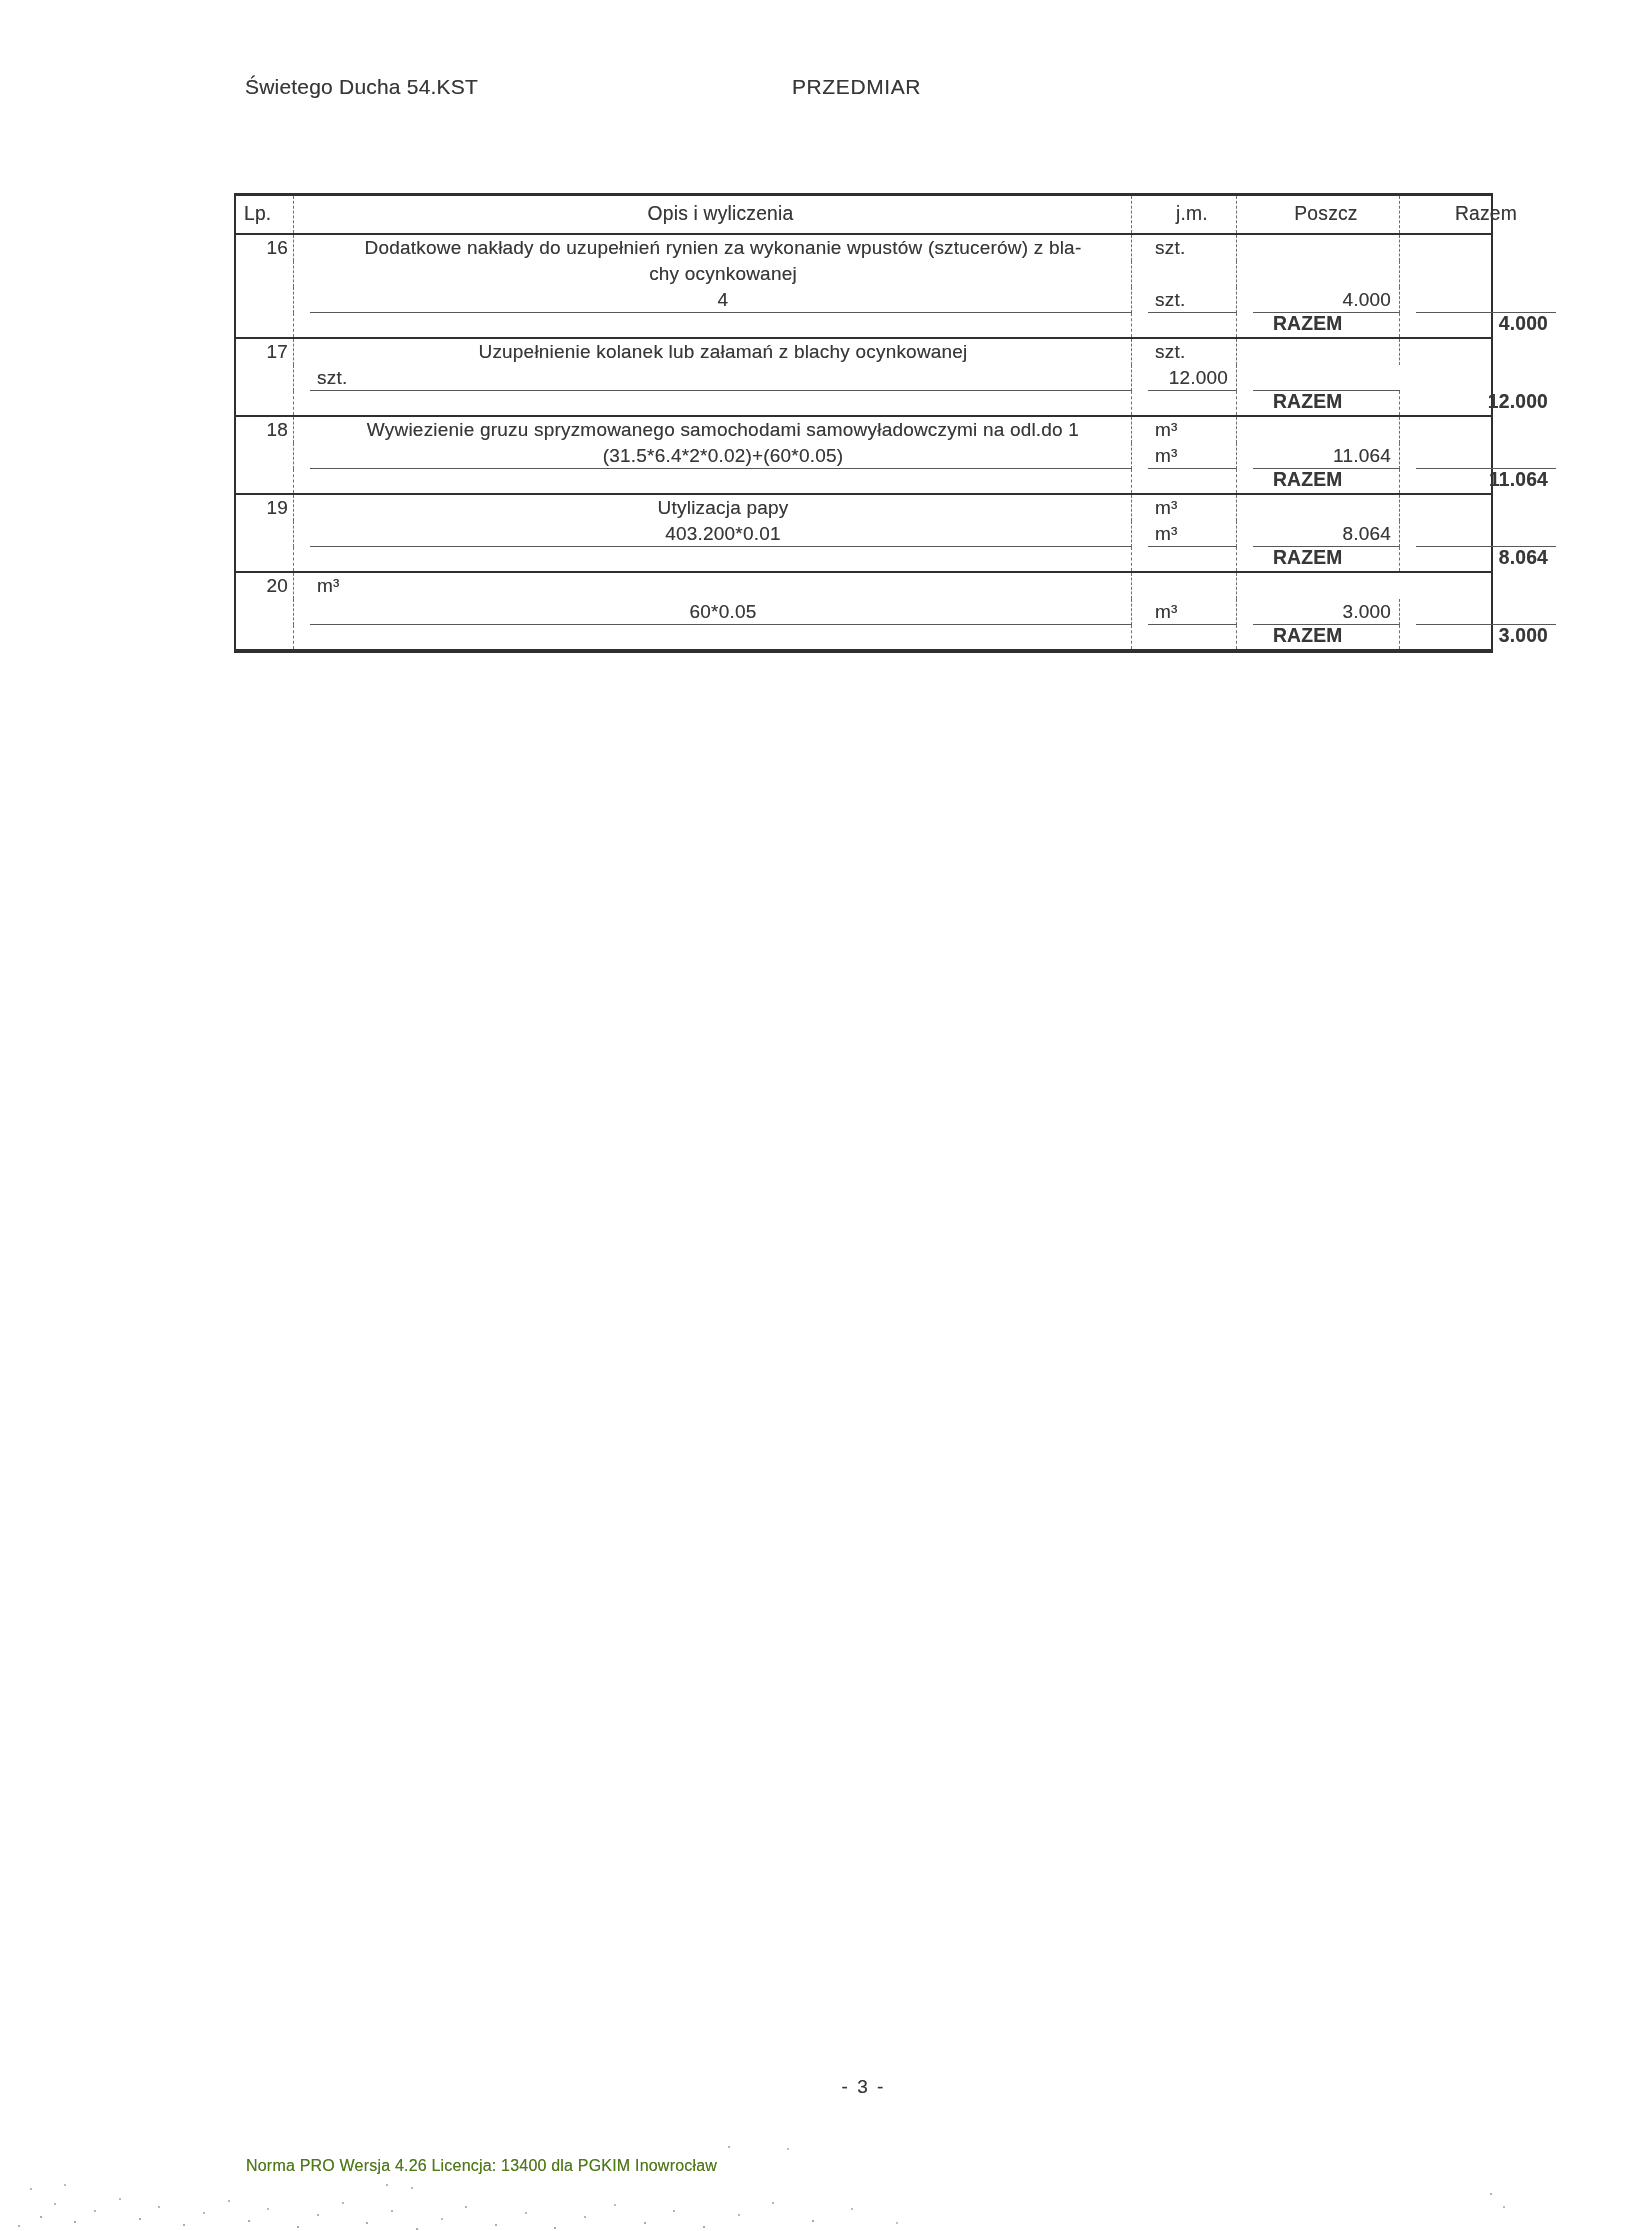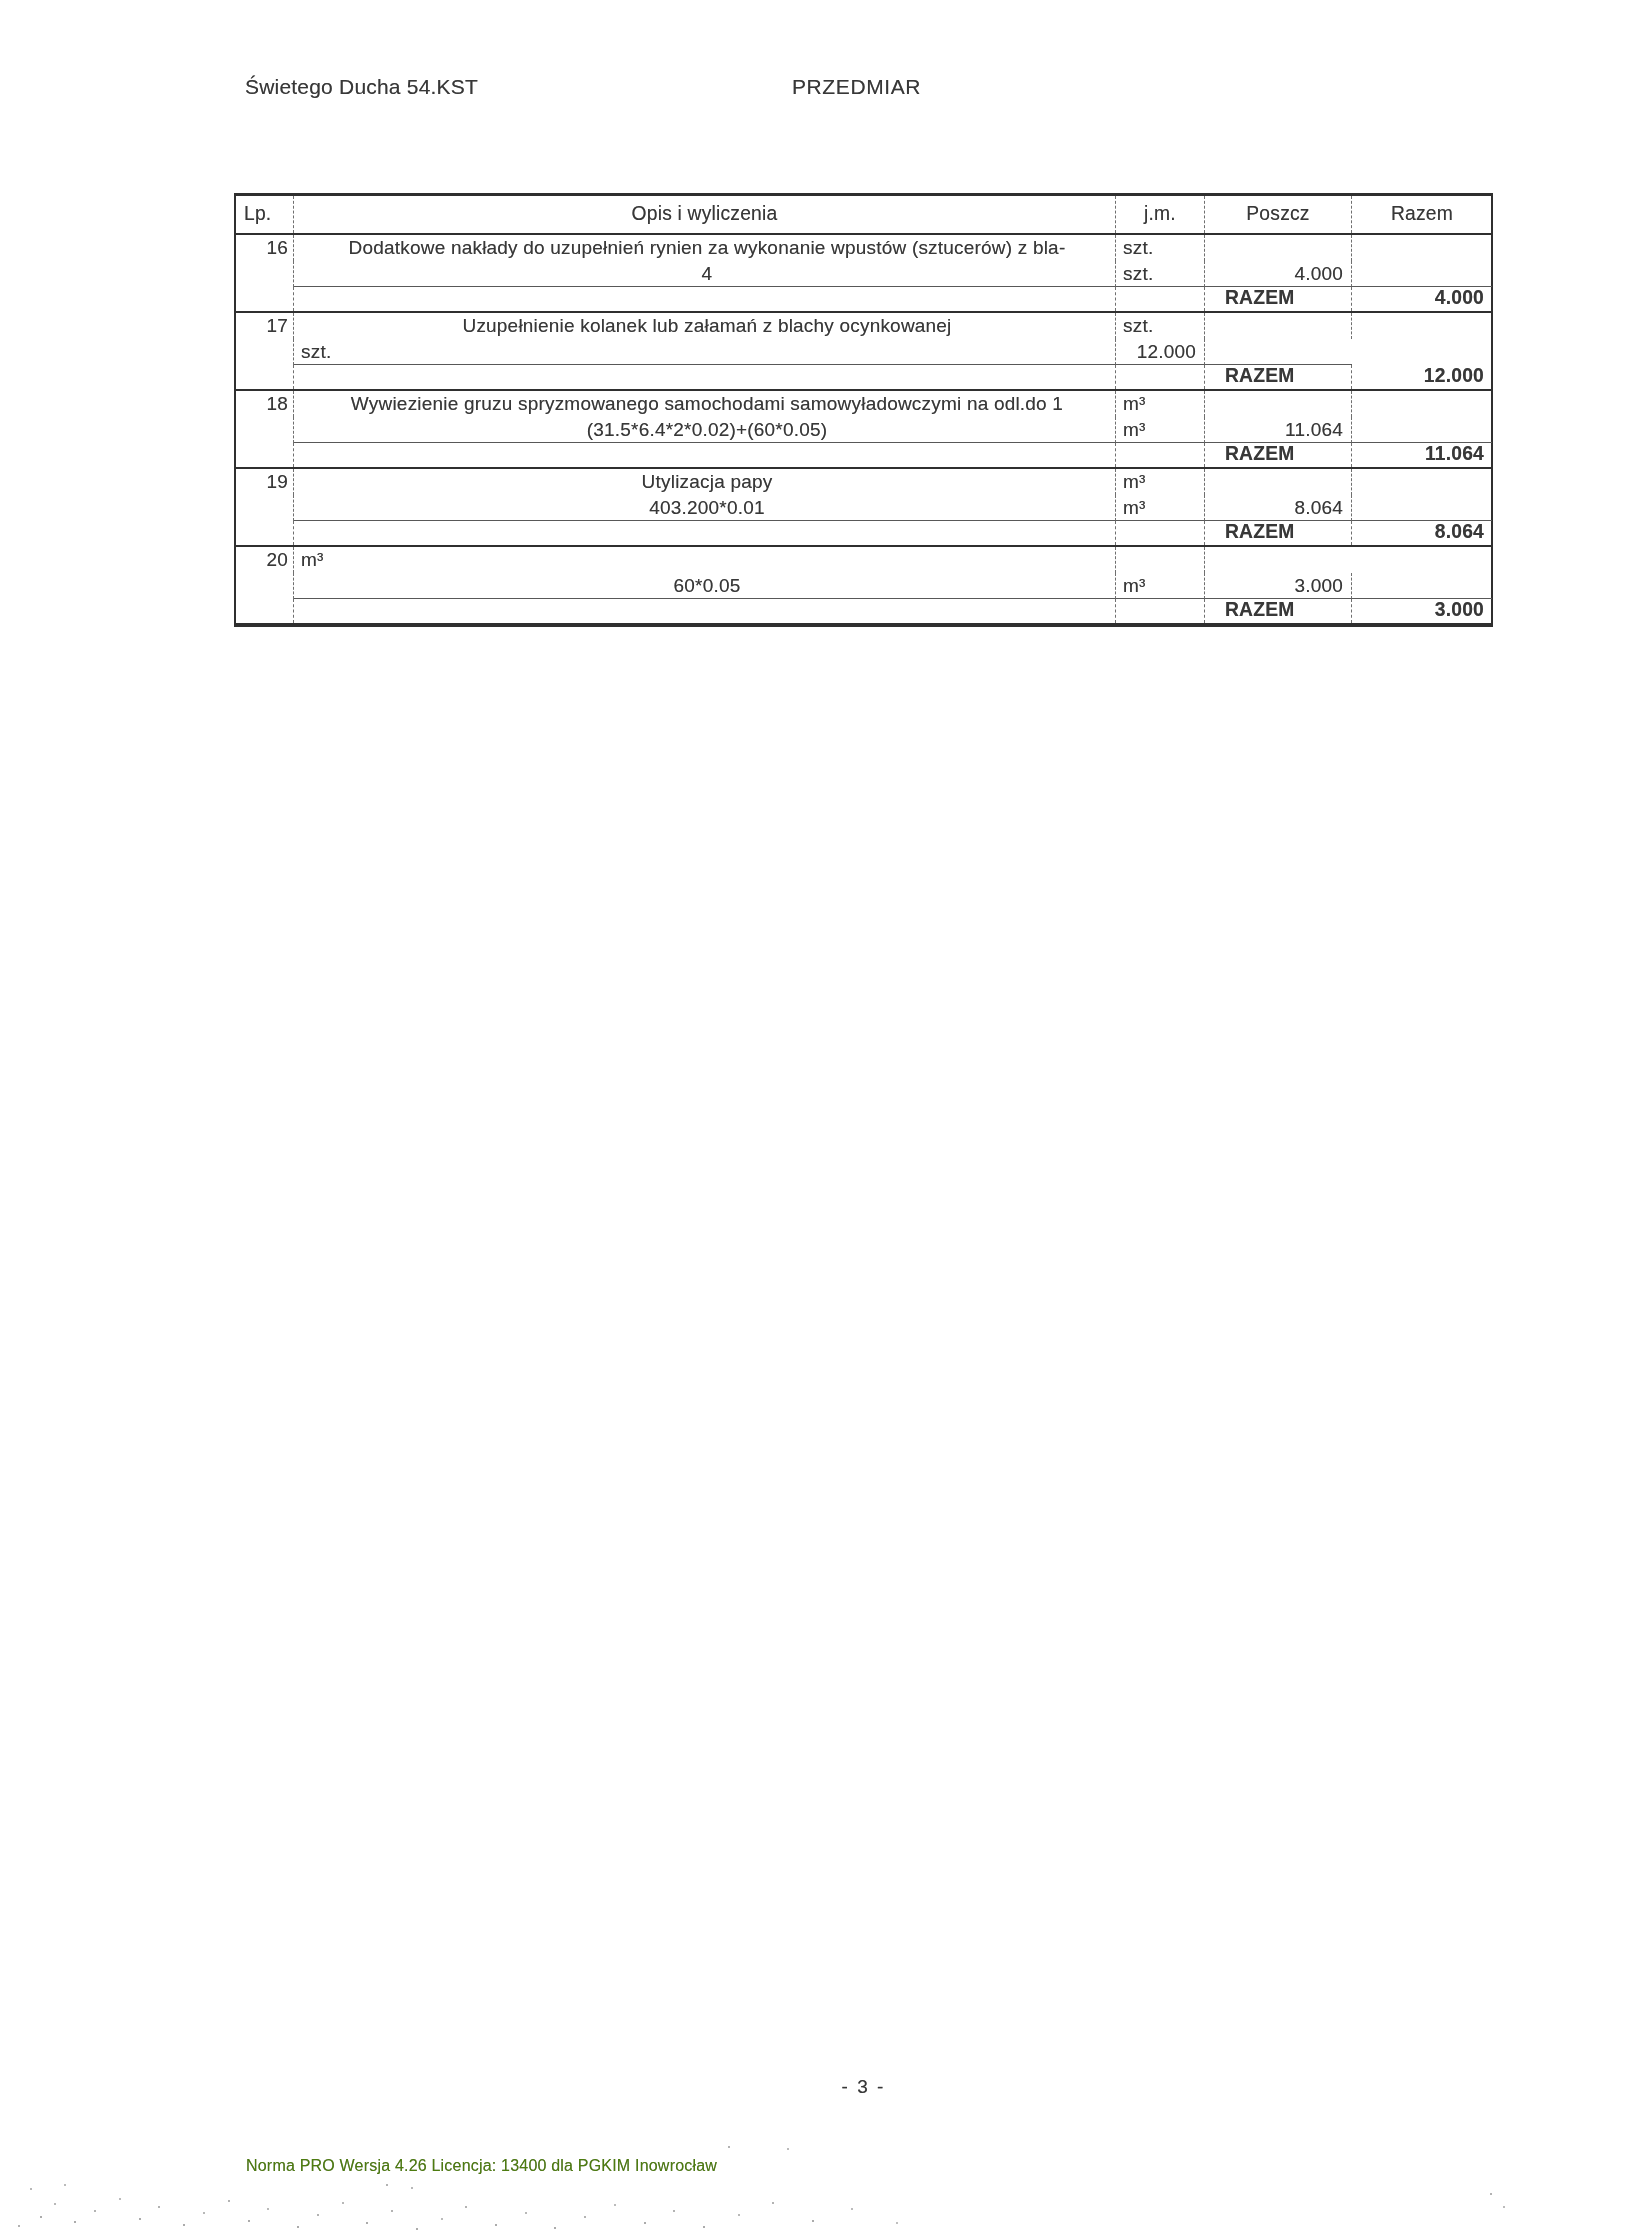--- a/index.html
+++ b/index.html
@@ -16,21 +16,21 @@
   .doc-header-left{ position:absolute; left:228px; top:75px; font-size:21px;margin-left:17px; }
   .doc-header-center{ position:absolute; left:792px; top:75px; font-size:21px; letter-spacing:0.6px; }
 
   
   .tbl{
     position:absolute; left:234px; top:193px; width:1259px;
     box-sizing:border-box;
     border:2px solid #2f2f2f; border-top-width:3px;
     background:#fff;
   }
-  .row{ display:grid; grid-template-columns:58px 822px 89px 147px 140px; }
+  .row{ display:grid; grid-template-columns:58px 822px 89px 147px 140px;gap:16px; }
   .cell{
     box-sizing:border-box; overflow:hidden; white-space:nowrap;
   }
   .c-lp    { text-align:right;  padding-right:5px; border-right:1px dashed #6f6f6f;padding-left:14px; }
   .c-opis  { text-align:center;   padding-left:5px;  border-right:1px dashed #6f6f6f; }
   .c-jm    { text-align:left;   padding-left:7px;  border-right:1px dashed #6f6f6f; }
   .c-poszcz{ text-align:right;  padding-right:8px; border-right:1px dashed #6f6f6f; }
   .c-razem { text-align:right;  padding-right:8px; }
 
   .r-head{ height:37px; line-height:35px; border-bottom:2px solid #2f2f2f; font-size:19.3px; }
@@ -85,20 +85,27 @@
     <div class="cell c-razem scan-text">Razem</div>
   </div>
   <div>
       <div class="row r-line">
         <div class="cell c-lp scan-text">16</div>
         <div class="cell c-opis scan-text">Dodatkowe nakłady do uzupełnień rynien za wykonanie wpustów (sztucerów) z bla-</div>
         <div class="cell c-jm scan-text">szt.</div>
         <div class="cell c-poszcz scan-text"></div>
         <div class="cell c-razem scan-text"></div>
       </div>
+      <div class="row r-line">
+        <div class="cell c-lp scan-text"></div>
+        <div class="cell c-opis scan-text">chy ocynkowanej</div>
+        <div class="cell c-jm scan-text"></div>
+        <div class="cell c-poszcz scan-text"></div>
+        <div class="cell c-razem scan-text"></div>
+      </div>
       <div class="row r-line r-calc">
         <div class="cell c-lp scan-text"></div>
         <div class="cell c-opis scan-text">4</div>
         <div class="cell c-jm scan-text">szt.</div>
         <div class="cell c-poszcz scan-text">4.000</div>
         <div class="cell c-razem scan-text"></div>
       </div>
       <div class="row r-razem">
         <div class="cell c-lp scan-text"></div>
         <div class="cell c-opis scan-text"></div>

